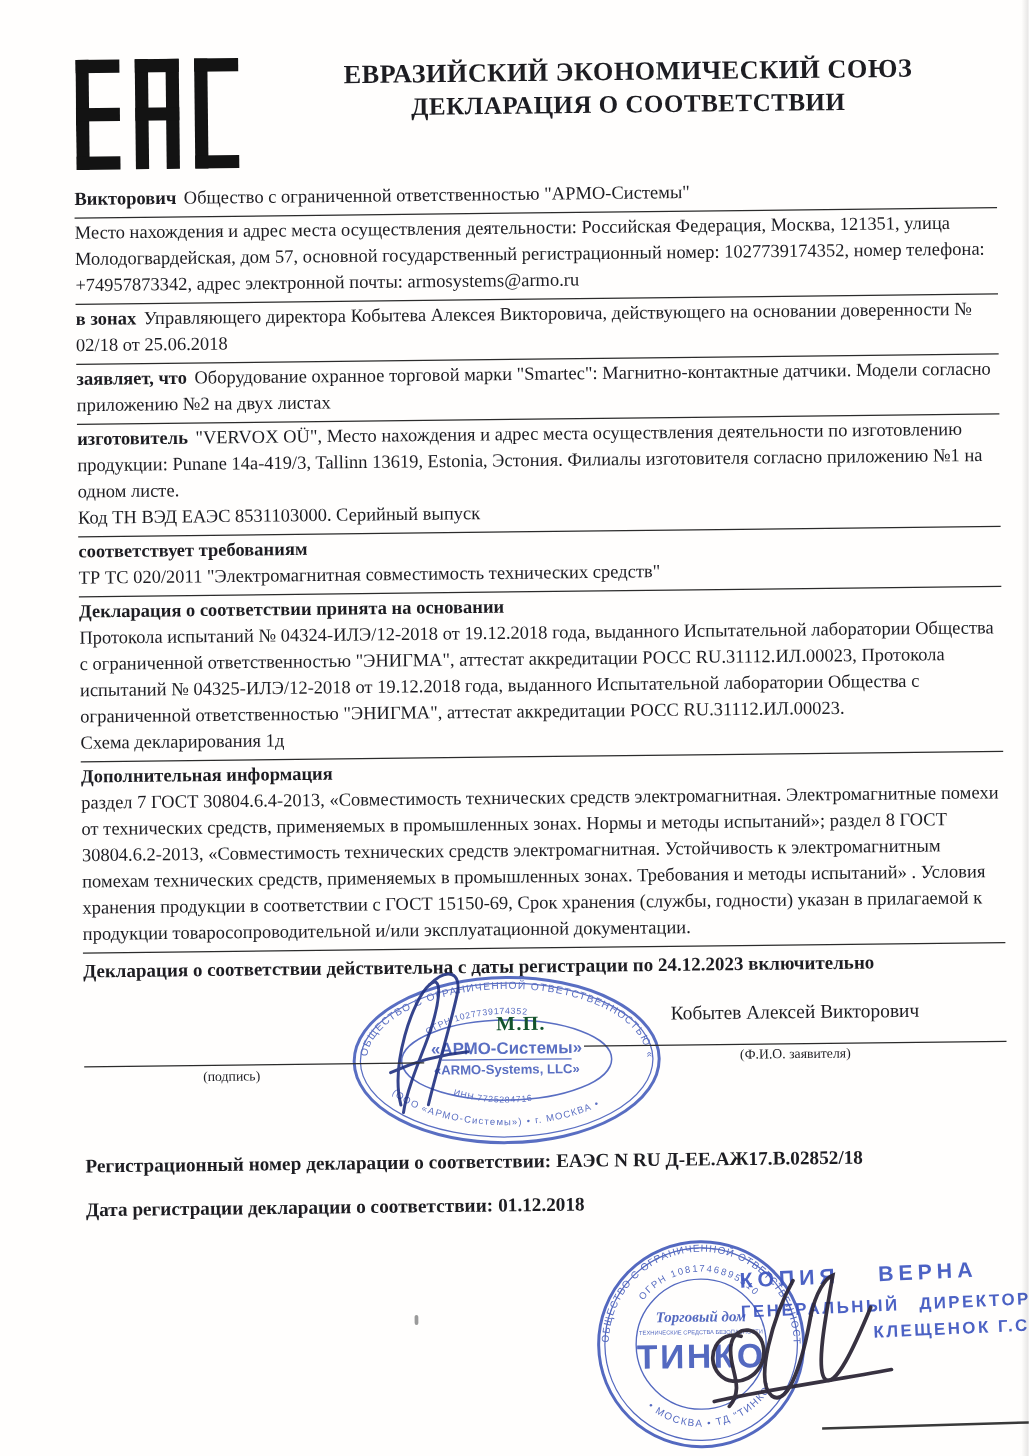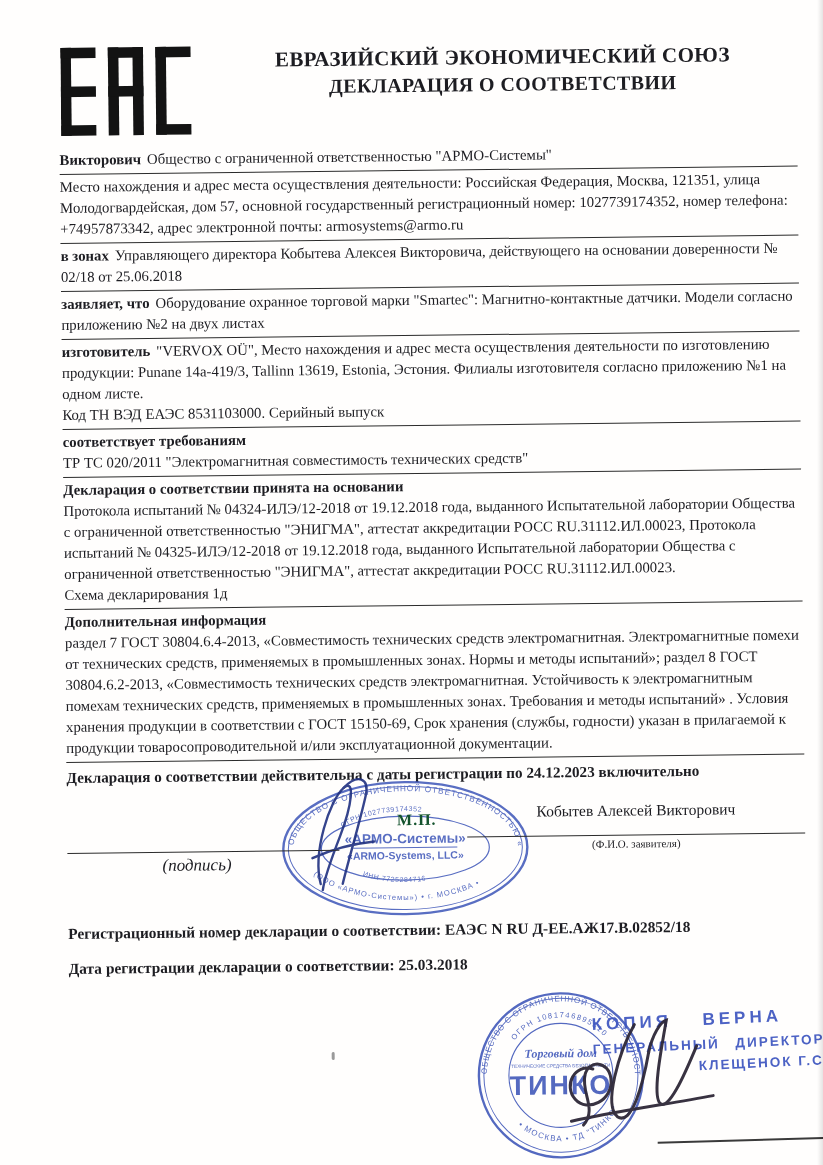--- a/index.html
+++ b/index.html
@@ -32,21 +32,21 @@
   .lead{font-weight:bold;margin-right:6px;}
   .hd{font-weight:bold;}
   .sec p{margin:0;}
   .validity{font-weight:bold;font-size:15.2px;padding-top:4px;}
   
   .sig-area{position:relative;height:118px;}
   .armo-stamp{position:absolute;left:212px;top:-10px;width:252px;height:142px;opacity:.85;}
   .mp{position:absolute;left:330px;top:24px;font-weight:bold;font-size:16px;color:#14532d;letter-spacing:1px;}
   .sig1{position:absolute;left:215px;top:-16px;width:150px;height:130px;}
   .sign-line{position:absolute;left:0px;top:62px;width:272px;border-bottom:1.6px solid #2b2b2b;}
-  .sign-caption{position:absolute;left:95px;top:66px;font-size:17px;font-style:italic;}
+  .sign-caption{position:absolute;left:95px;top:66px;font-size:11px;}
   .fio{position:absolute;left:400px;top:16px;width:338px;text-align:center;}
   .fio-name{font-size:15.5px;line-height:20px;}
   .fio-line{border-bottom:1.6px solid #2b2b2b;margin-top:14px;}
   .fio-caption{font-size:11px;padding-top:2px;}
   
   .reg{font-weight:bold;font-size:15.4px;line-height:21px;margin-top:14px;}
   .reg .val{margin-left:4px;}
   
   .bottom-block{position:absolute;left:0;top:985px;width:823px;height:180px;}
   .tinko-stamp{position:absolute;left:470px;top:8px;width:168px;height:168px;opacity:.88;}
@@ -172,21 +172,21 @@
       <div class="fio-name">Кобытев Алексей Викторович</div>
       <div class="fio-line"></div>
       <div class="fio-caption">(Ф.И.О. заявителя)</div>
     </div>
   </div>
 
   <div class="reg">
     <span>Регистрационный номер декларации о соответствии:</span><span class="val">ЕАЭС N RU Д-ЕЕ.АЖ17.В.02852/18</span>
   </div>
   <div class="reg">
-    <span>Дата регистрации декларации о соответствии:</span><span class="val">25.03.2018</span>
+    <span>Дата регистрации декларации о соответствии:</span><span class="val">01.12.2018</span>
   </div>
 
 </div>
 
 <div class="bottom-block">
 
   <svg class="tinko-stamp" viewBox="0 0 168 168" aria-hidden="true">
     <defs>
       <path id="tArcTop" d="M 10,84 A 74,74 0 0 1 158,84"></path>
       <path id="tArcTop2" d="M 26,84 A 58,58 0 0 1 142,84"></path>

